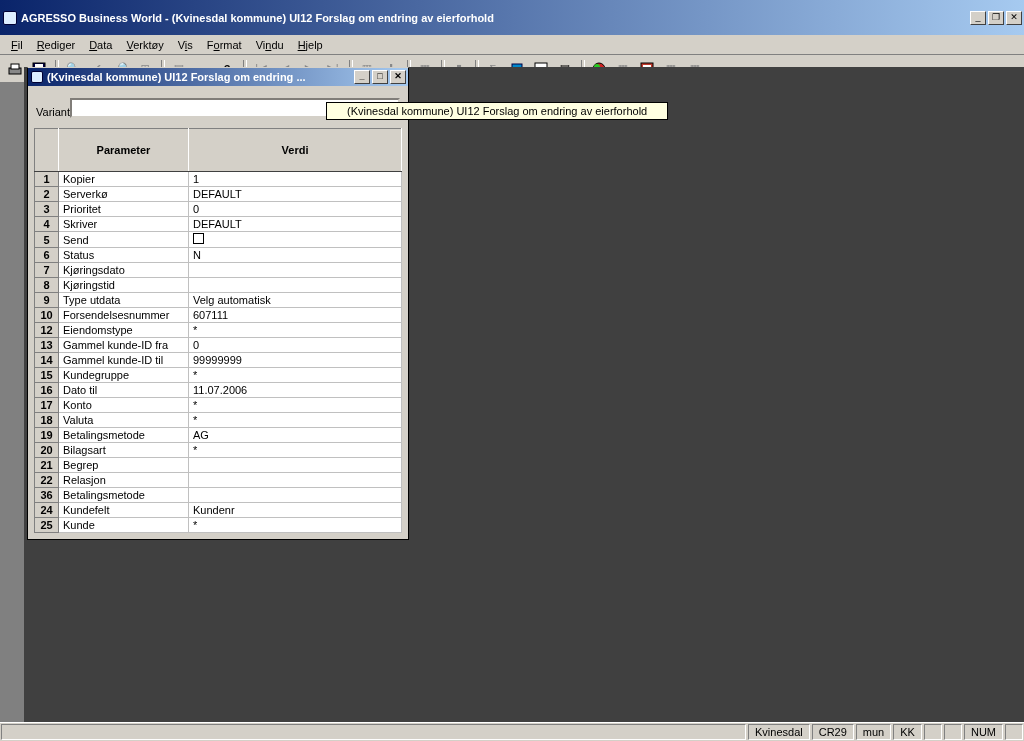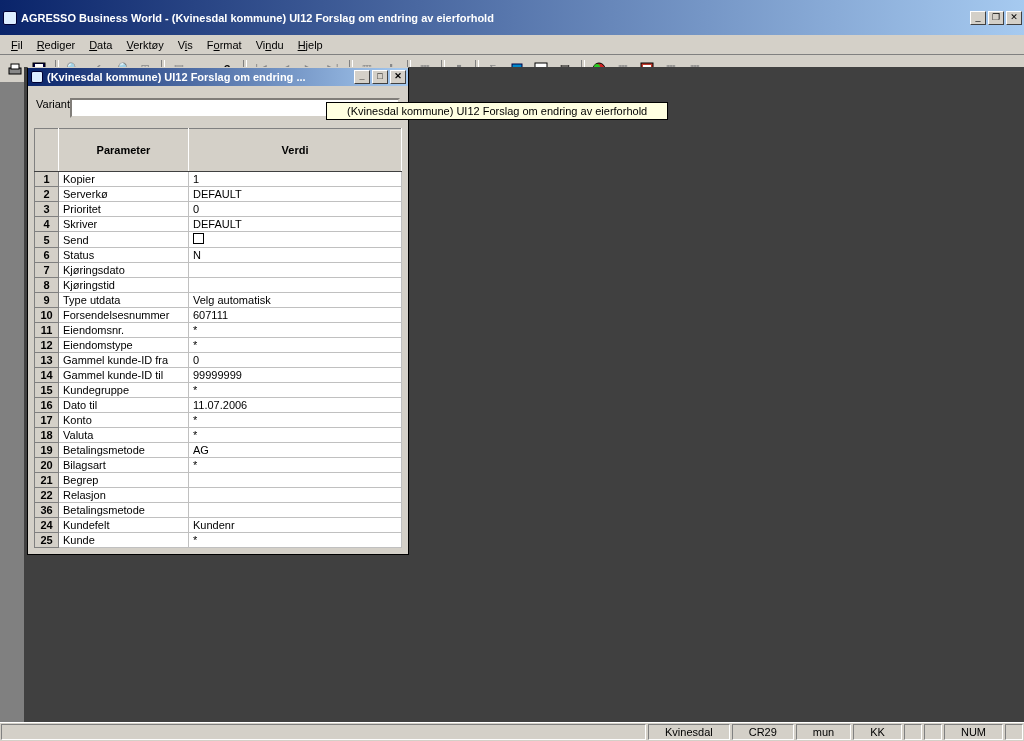--- a/index.html
+++ b/index.html
@@ -76,21 +76,21 @@
     padding-left:3px;
   }
   .child-titlebar .main-title-icon{ width:12px;height:12px;}
   .child-title { margin-left:4px; flex:1; font-size:11px; white-space:nowrap; overflow:hidden; text-overflow:ellipsis;}
   .child-body {
     border:2px solid #d4d0c8;
     background:#d4d0c8;
     padding:4px;
   }
   .variant-row {
-    display:flex; align-items:flex-start; gap:0;
+    display:flex; align-items:flex-end; gap:0;
     margin:6px 2px 10px 2px;
   }
   .variant-input {
     flex:1; height:20px;
     background:#fff;
     border:2px inset #d4d0c8;
     padding:1px 3px;
     font: inherit;
   }
   table.params {
@@ -138,21 +138,21 @@
     position:absolute; left:0; right:0; bottom:0; height:19px;
     background:#d4d0c8;
     border-top:1px solid #fff;
     display:flex; align-items:stretch;
     font-size:11px;
   }
   .status-spacer{ flex:1; border:1px solid #808080; border-top-color:#808080; border-left-color:#808080; border-right-color:#fff; border-bottom-color:#fff; margin:1px;}
   .status-cell {
     border:1px solid #808080;
     border-right-color:#fff; border-bottom-color:#fff;
-    padding:1px 16px;
+    padding:1px 6px;
     margin:1px;
     min-width:28px;
     display:flex; align-items:center;
   }
   .status-cell.small{min-width:18px; padding:1px 3px;}
   svg { display:block; }
 </style>
 </head>
 <body>
 
@@ -315,25 +315,20 @@
             </tr>
             <tr>
               <td class="rowhdr">9</td>
               <td>Type utdata</td>
               <td>Velg automatisk</td>
             </tr>
             <tr>
               <td class="rowhdr">10</td>
               <td>Forsendelsesnummer</td>
               <td>607111</td>
-            </tr>
-            <tr>
-              <td class="rowhdr">11</td>
-              <td>Eiendomsnr.</td>
-              <td>*</td>
             </tr>
             <tr>
               <td class="rowhdr">12</td>
               <td>Eiendomstype</td>
               <td>*</td>
             </tr>
             <tr>
               <td class="rowhdr">13</td>
               <td>Gammel kunde-ID fra</td>
               <td>0</td>

